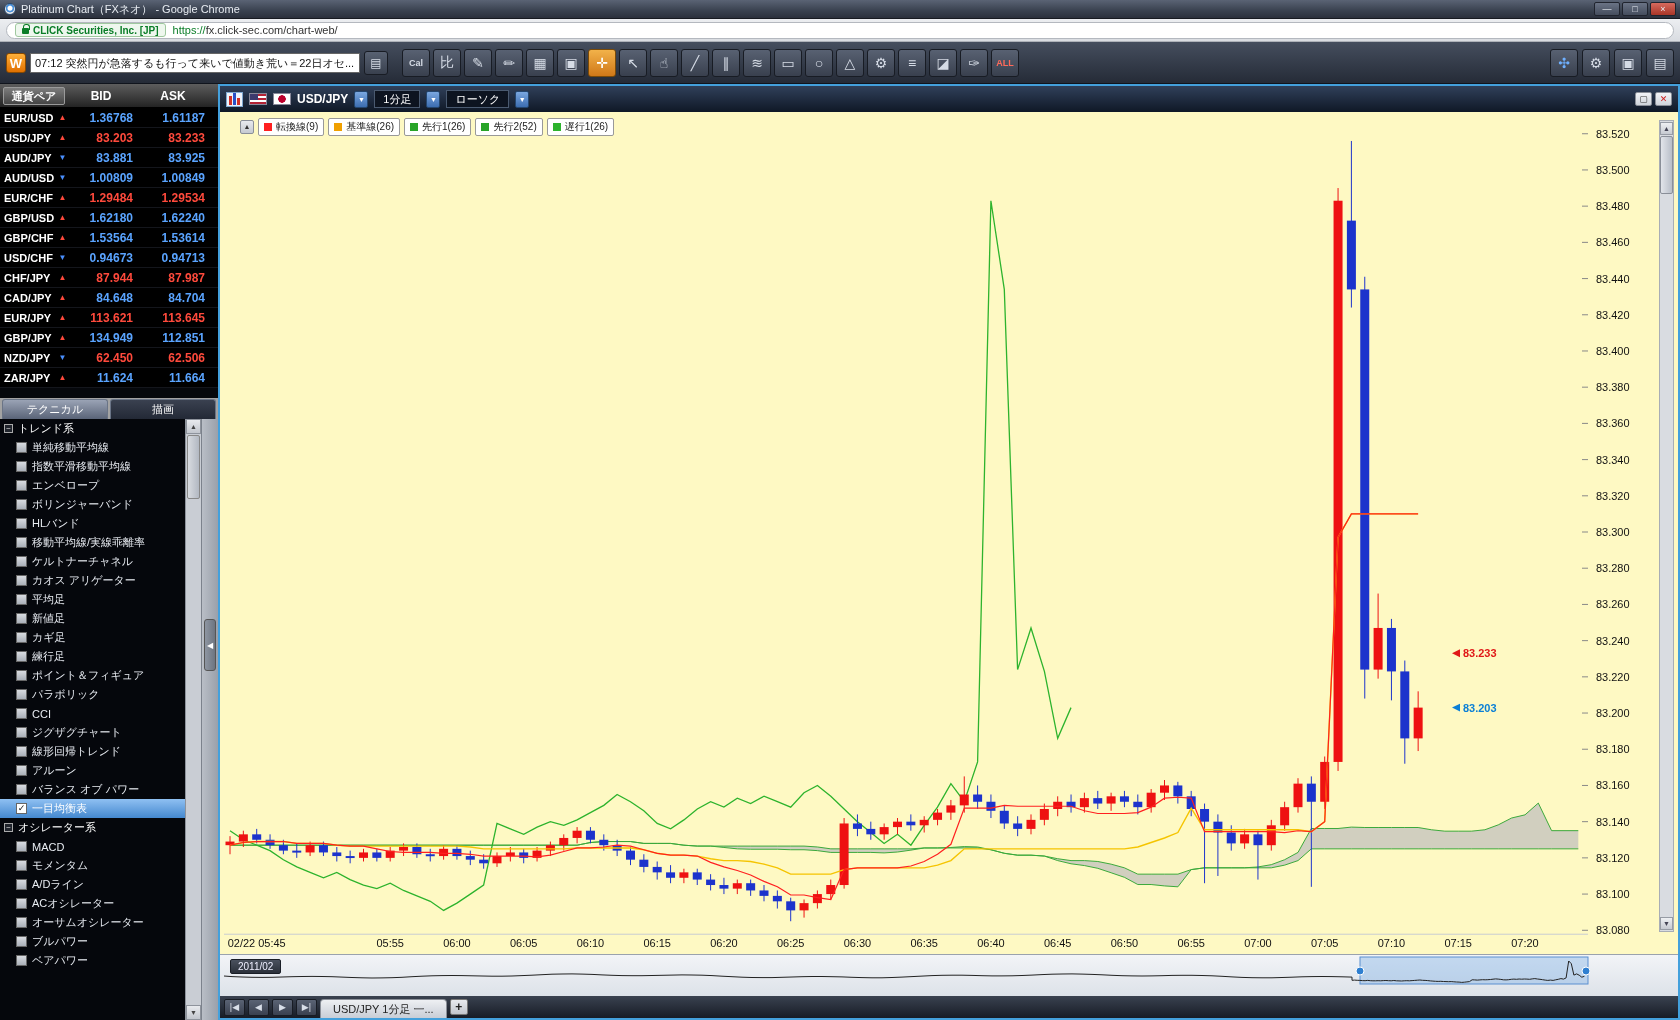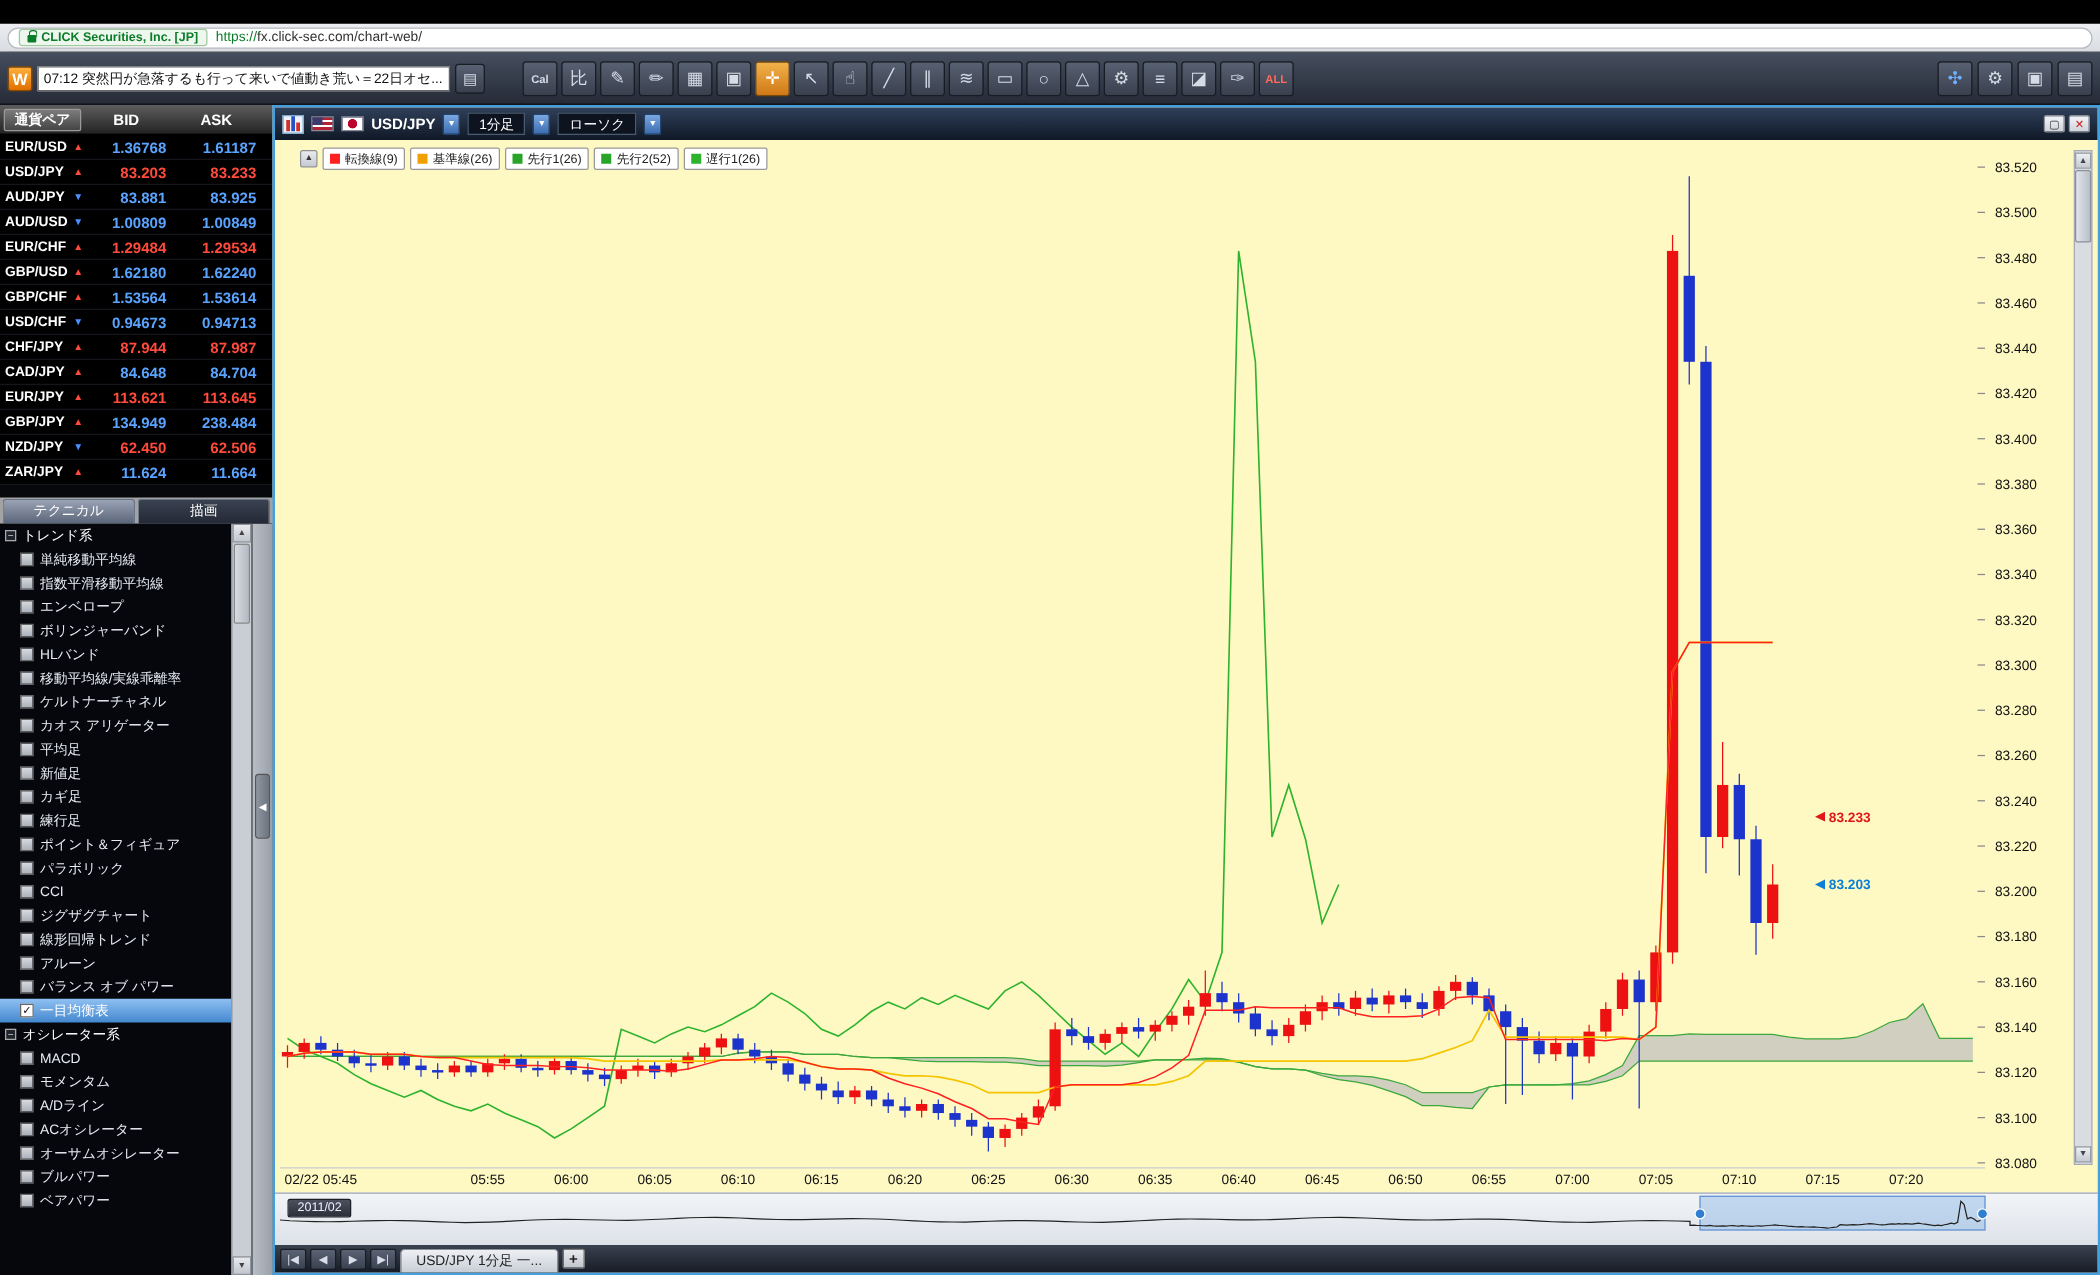--- a/index.html
+++ b/index.html
@@ -42,21 +42,21 @@
     gap:4px; padding:0 6px; border-bottom:1px solid #10141c;}
   .news-badge { width:20px; height:20px; background:linear-gradient(#ffb03a,#e07000);
     color:#fff; font-weight:bold; font-size:13px; text-align:center; line-height:20px;
     border-radius:3px; border:1px solid #8a4a00; flex:none;}
   .news-box { width:330px; height:20px; background:#fff; border:1px solid #666;
     font-size:11px; line-height:18px; padding:0 4px; color:#111;
     white-space:nowrap; overflow:hidden; flex:none;}
   .news-btn { width:24px; height:24px; background:linear-gradient(#586172,#39404e);
     border:1px solid #181c24; border-radius:3px; color:#d6dce6; font-size:12px;
     display:flex; align-items:center; justify-content:center; flex:none;}
-  #tool-buttons { display:flex; gap:3px; margin-left:26px; }
+  #tool-buttons { display:flex; gap:3px; margin-left:10px; }
   .tbtn { width:28px; height:28px; background:linear-gradient(#586172,#39404e);
     border:1px solid #181c24; border-radius:3px; color:#d6dce6; font-size:14px;
     display:flex; align-items:center; justify-content:center; }
   .tbtn.active { background:linear-gradient(#f2b24a,#d07818); color:#fff; border-color:#7a4a08;}
   .tbtn .tiny { font-size:9px; font-weight:bold; }
   .tbtn .red { color:#ff6a5a; }
   #tool-right { margin-left:auto; display:flex; gap:4px; }
   #tool-right .tbtn:first-child { color:#6fb0ff; }
 
   
@@ -165,20 +165,29 @@
     border:1px solid #8a8f98; border-bottom:none; border-radius:4px 4px 0 0; font-size:11px;
     color:#222; padding:0 12px; line-height:18px; }
   .badd { width:18px; height:16px; background:linear-gradient(#e8eaee,#c2c6cd); border:1px solid #777;
     color:#222; font-weight:bold; font-size:12px; line-height:14px; text-align:center; border-radius:2px;}
 </style>
 </head>
 <body>
 
 <div class="screen">
 
+  <div class="titlebar">
+    <span class="chrome-icon"></span>
+    <span class="title">Platinum Chart（FXネオ） - Google Chrome</span>
+    <span class="winbtns">
+      <span class="winbtn">—</span>
+      <span class="winbtn">□</span>
+      <span class="winbtn close">×</span>
+    </span>
+  </div>
 
   <div class="addrbar">
     <div class="addr-input">
       <span class="lock-badge">
         <span class="lock-ico"></span>
         <span>CLICK Securities, Inc. [JP]</span>
       </span>
       <span class="url"><span class="scheme">https://</span><span>fx.click-sec.com/chart-web/</span></span>
     </div>
   </div>
@@ -329,21 +338,21 @@
           <div class="qrow">
             <span class="qpair">EUR/JPY</span>
             <span class="qarr up">▲</span>
             <span class="qbid red">113.621</span>
             <span class="qask red">113.645</span>
           </div>
           <div class="qrow">
             <span class="qpair">GBP/JPY</span>
             <span class="qarr up">▲</span>
             <span class="qbid blue">134.949</span>
-            <span class="qask blue">238.484</span>
+            <span class="qask blue">112.851</span>
           </div>
           <div class="qrow">
             <span class="qpair">NZD/JPY</span>
             <span class="qarr down">▼</span>
             <span class="qbid red">62.450</span>
             <span class="qask red">62.506</span>
           </div>
           <div class="qrow">
             <span class="qpair">ZAR/JPY</span>
             <span class="qarr up">▲</span>

